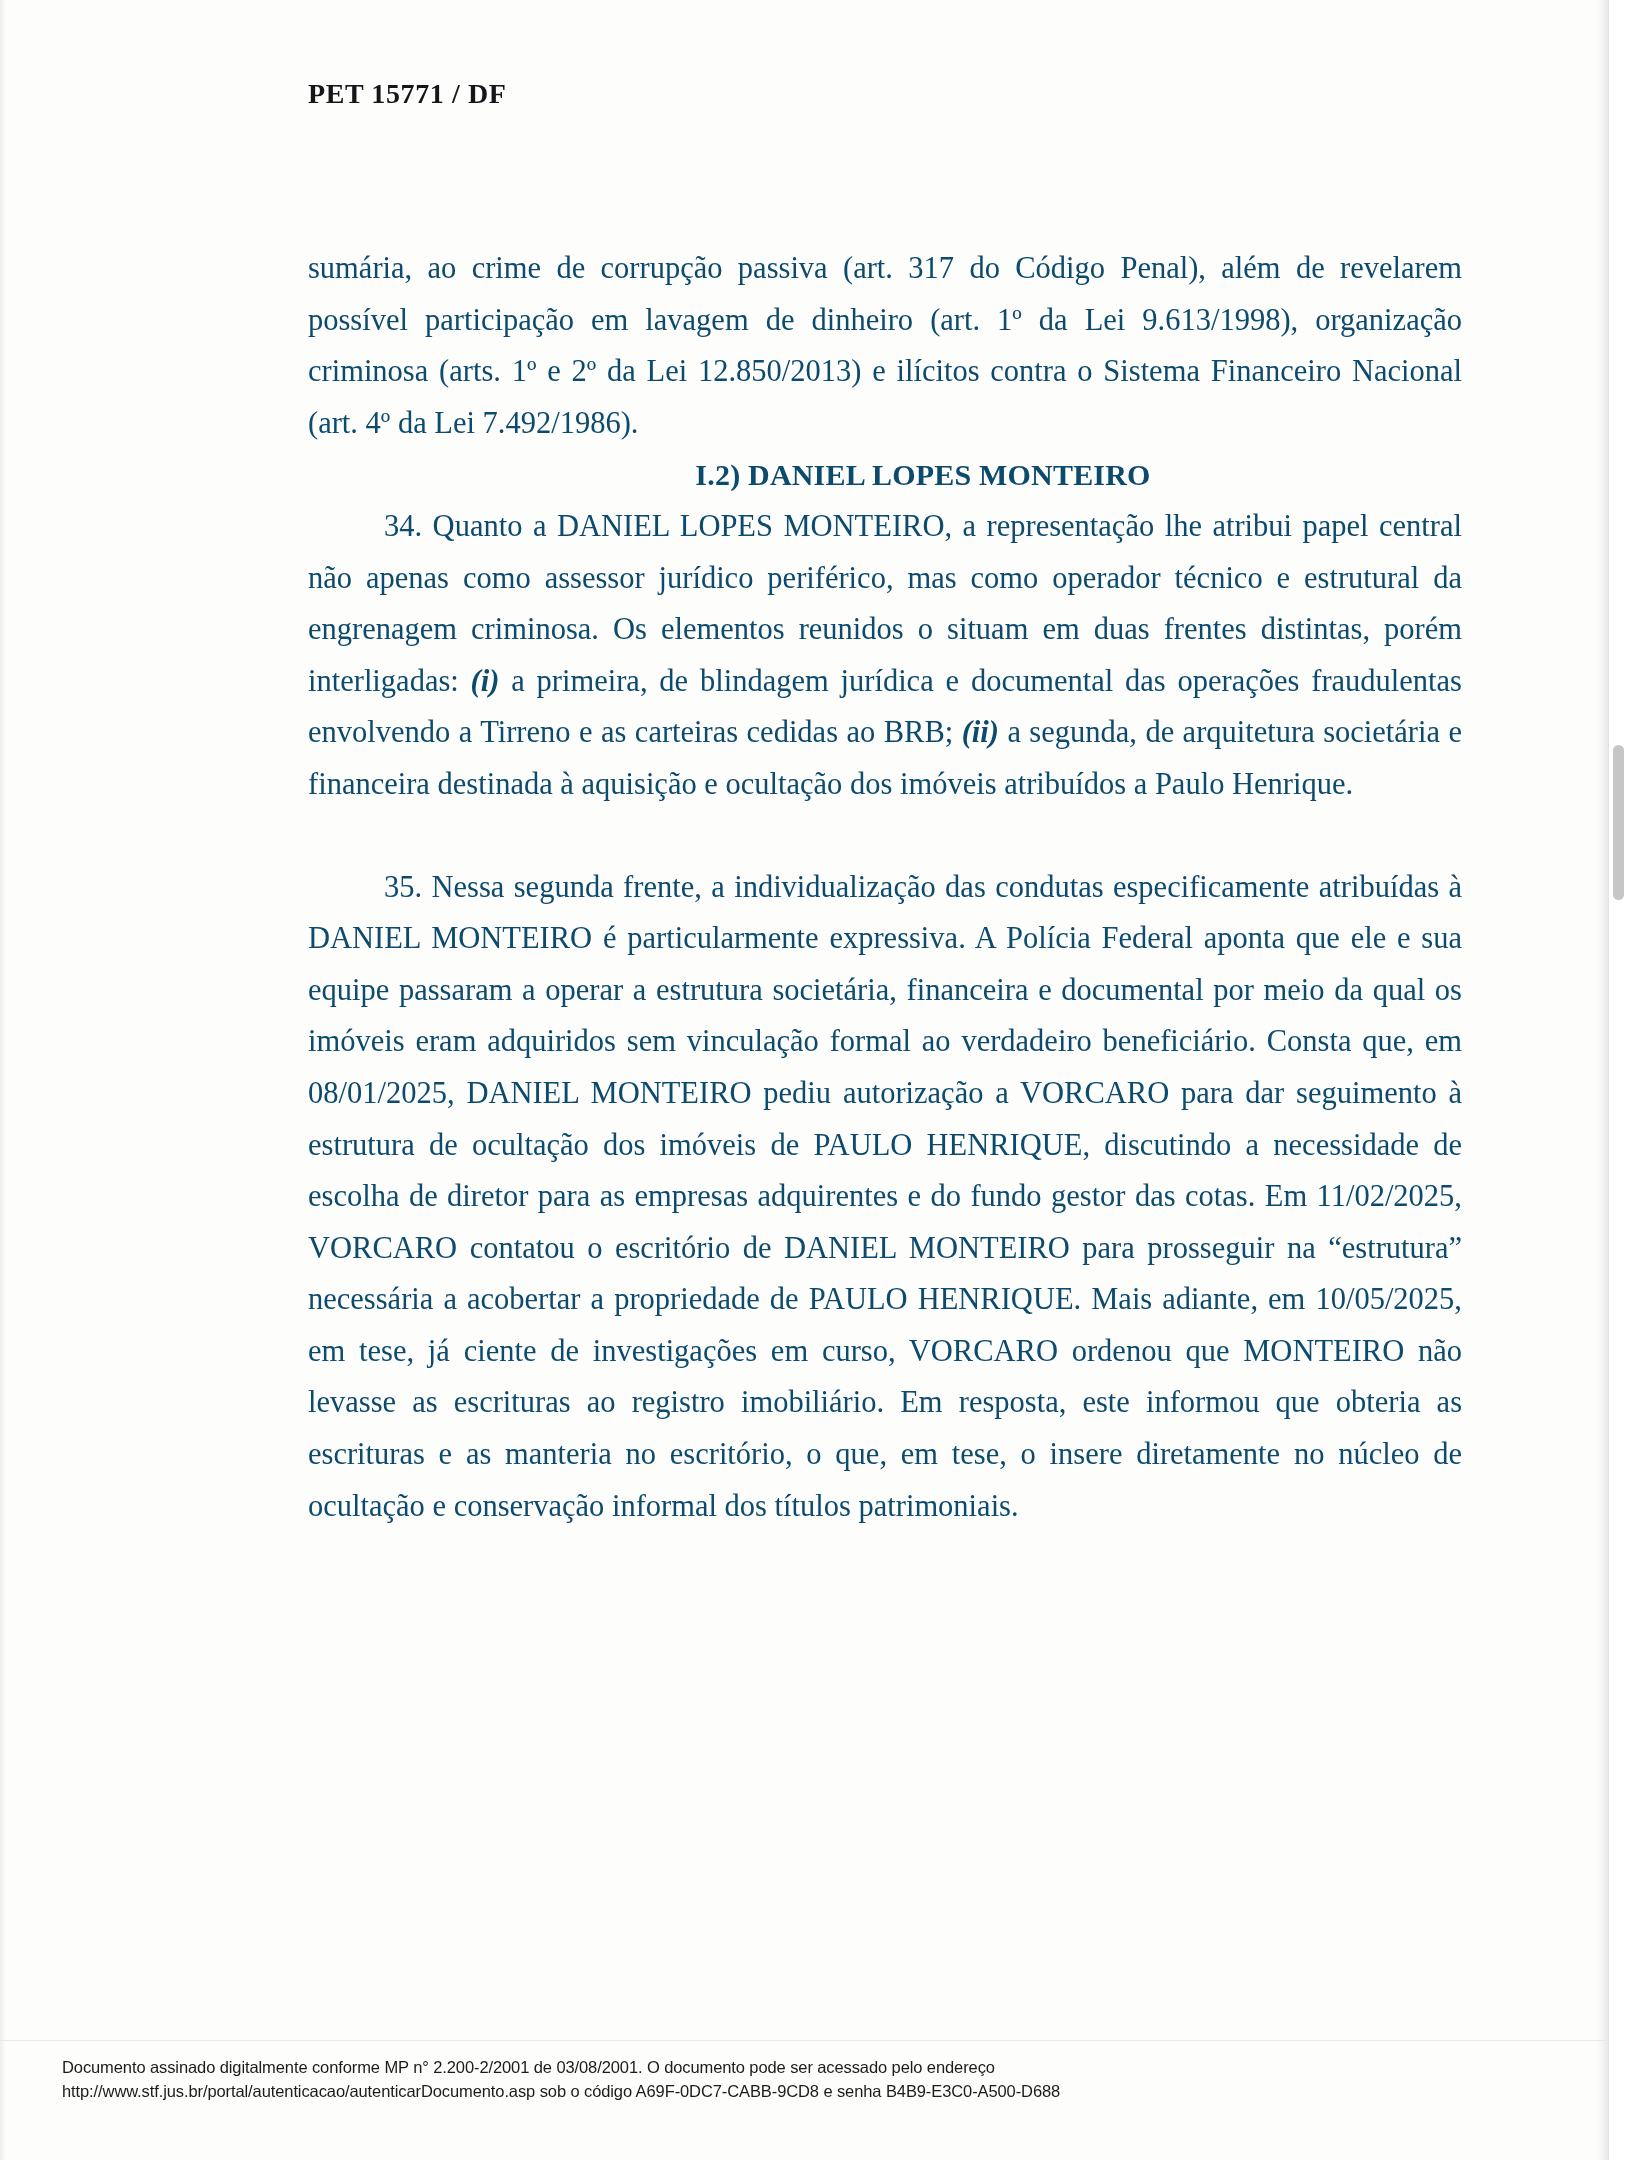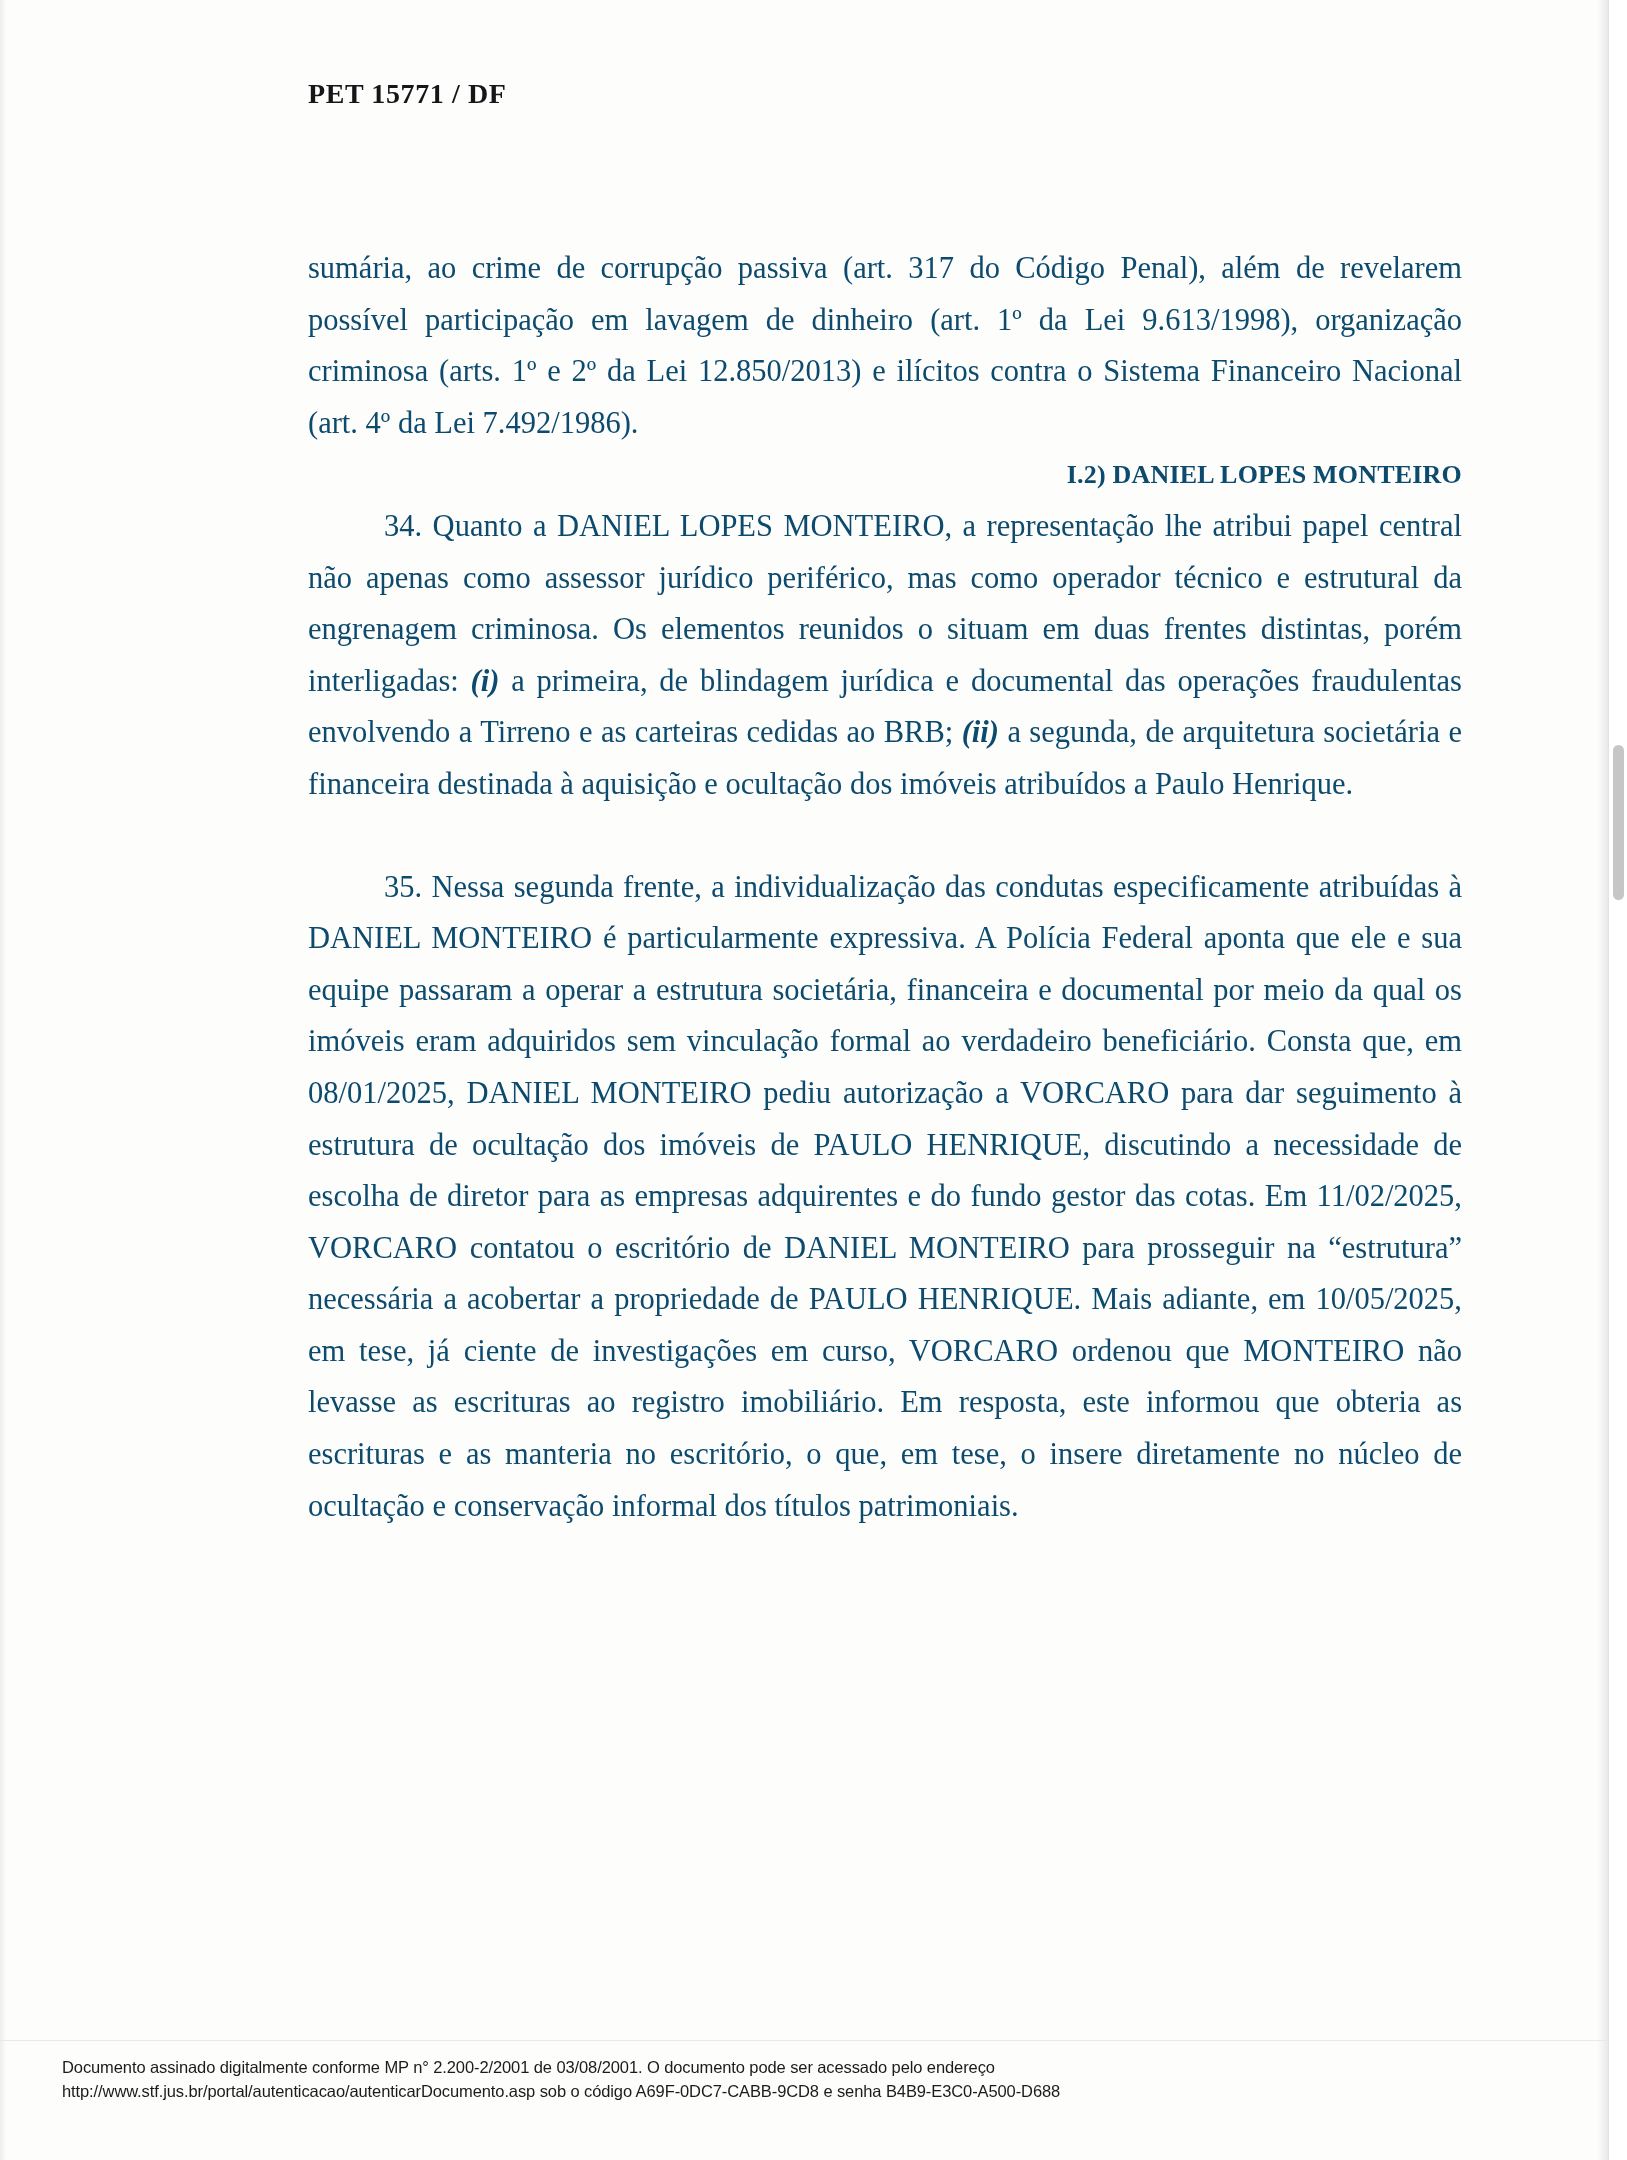--- a/index.html
+++ b/index.html
@@ -78,23 +78,23 @@
     text-indent: 76px;
   }
 
   .para-gap {
     height: 51px;
   }
 
   .section-heading {
     margin: 0;
     padding: 0;
-    font-size: 26px;
+    font-size: 30px;
     font-weight: 700;
-    text-align: right;
+    text-align: center;
     text-indent: 76px;
     line-height: 51.6px;
     letter-spacing: 0.2px;
   }
 
   .bi {
     font-weight: 700;
     font-style: italic;
   }
 

